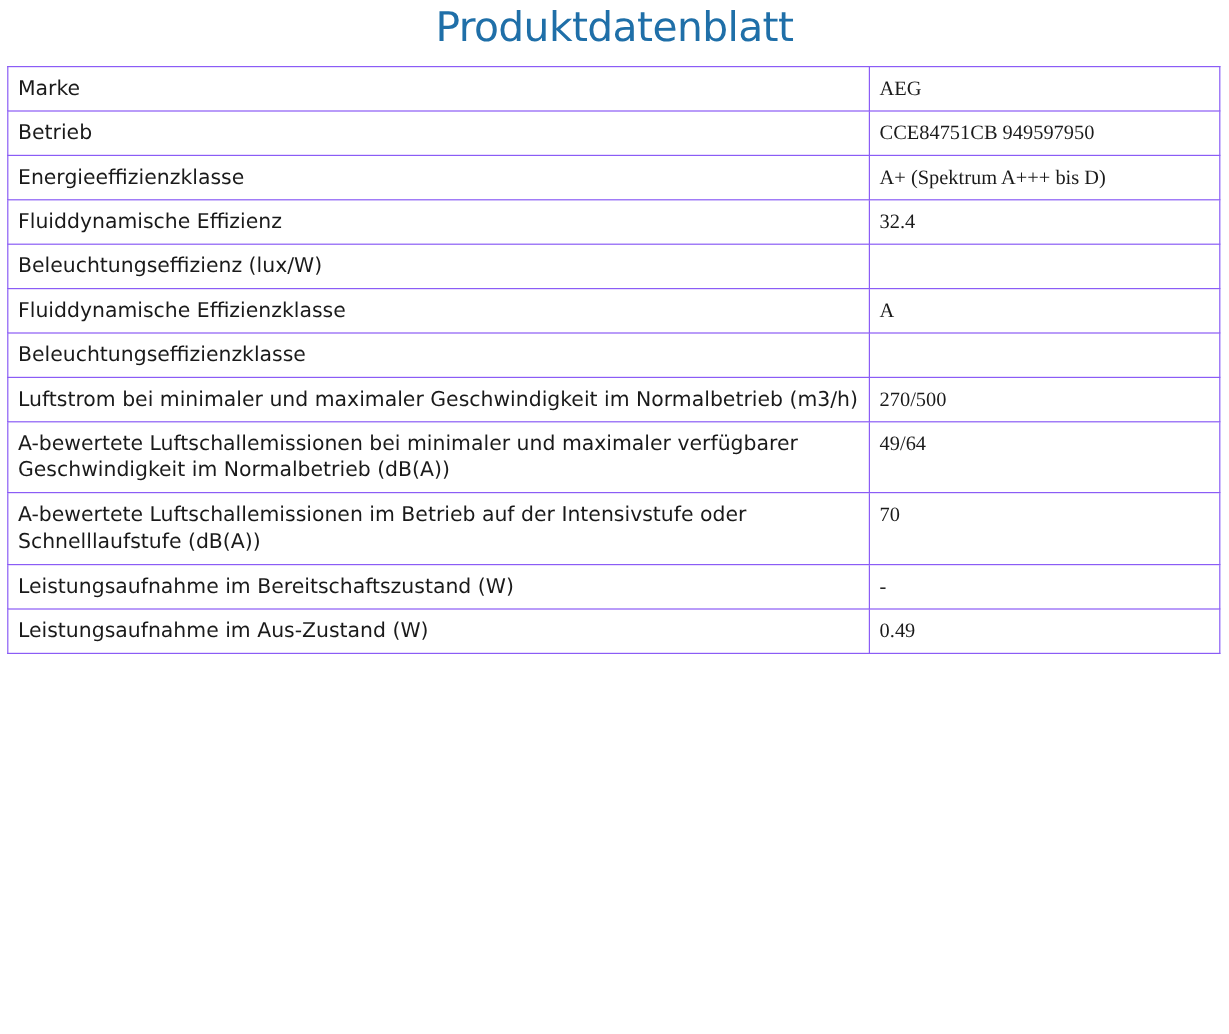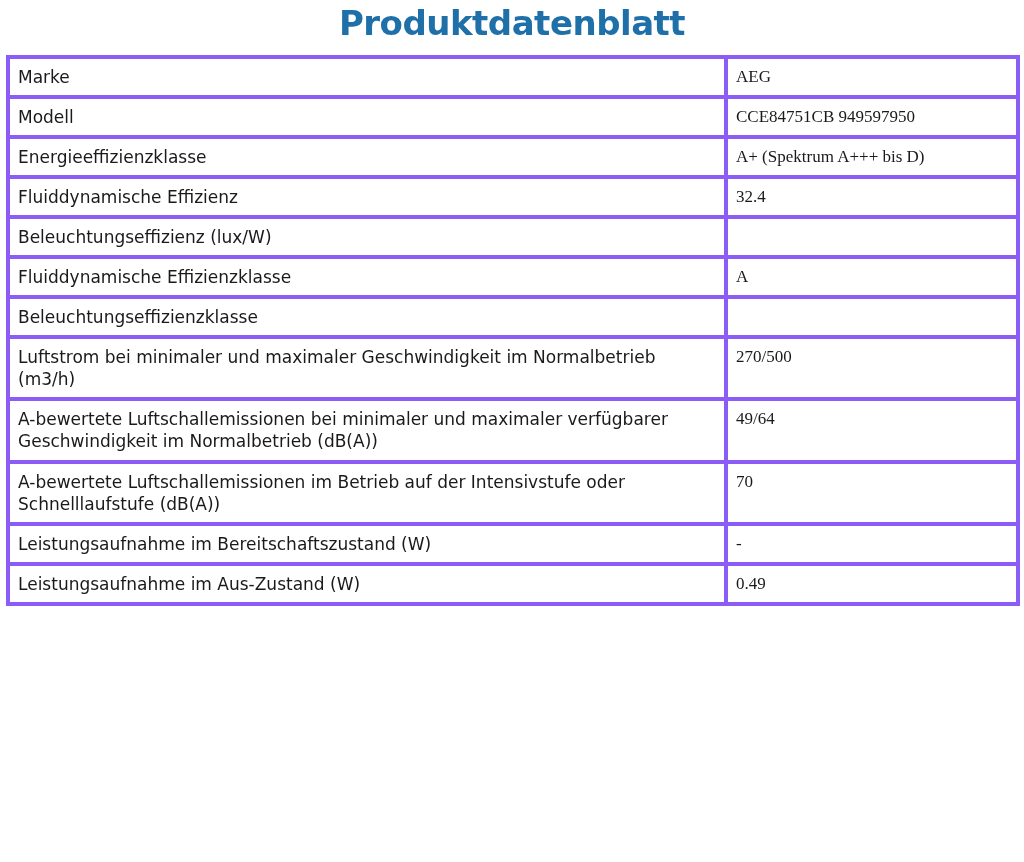--- a/index.html
+++ b/index.html
@@ -16,35 +16,35 @@
   }
   .page {
     width: 1024px;
     height: 862px;
     box-sizing: border-box;
     position: relative;
   }
   .doc-title {
     text-align: center;
     font-size: 34px;
-    font-weight: bold;
+    font-weight: normal;
     color: #1f6fa8;
     letter-spacing: -0.5px;
     padding-top: 2px;
     padding-bottom: 10px;
     line-height: 1.25;
   }
   table.datasheet {
     border-collapse: collapse;
     width: 1010px;
     margin-left: 6px;
     table-layout: fixed;
   }
   table.datasheet td {
-    border: 4px solid #8b5cf6;
+    border: 1px solid #8b5cf6;
     font-size: 17px;
     line-height: 1.3;
     padding: 7px 8px 7px 8px;
     vertical-align: top;
     height: 30px;
     box-sizing: border-box;
   }
   td.label {
     width: 718px;
   }
@@ -60,21 +60,21 @@
 
   <div class="doc-title">Produktdatenblatt</div>
 
   <table class="datasheet">
     <tbody>
       <tr>
         <td class="label">Marke</td>
         <td class="value">AEG</td>
       </tr>
       <tr>
-        <td class="label">Modell</td>
+        <td class="label">Betrieb</td>
         <td class="value">CCE84751CB 949597950</td>
       </tr>
       <tr>
         <td class="label">Energieeffizienzklasse</td>
         <td class="value">A+ (Spektrum A+++ bis D)</td>
       </tr>
       <tr>
         <td class="label">Fluiddynamische Effizienz</td>
         <td class="value">32.4</td>
       </tr>

